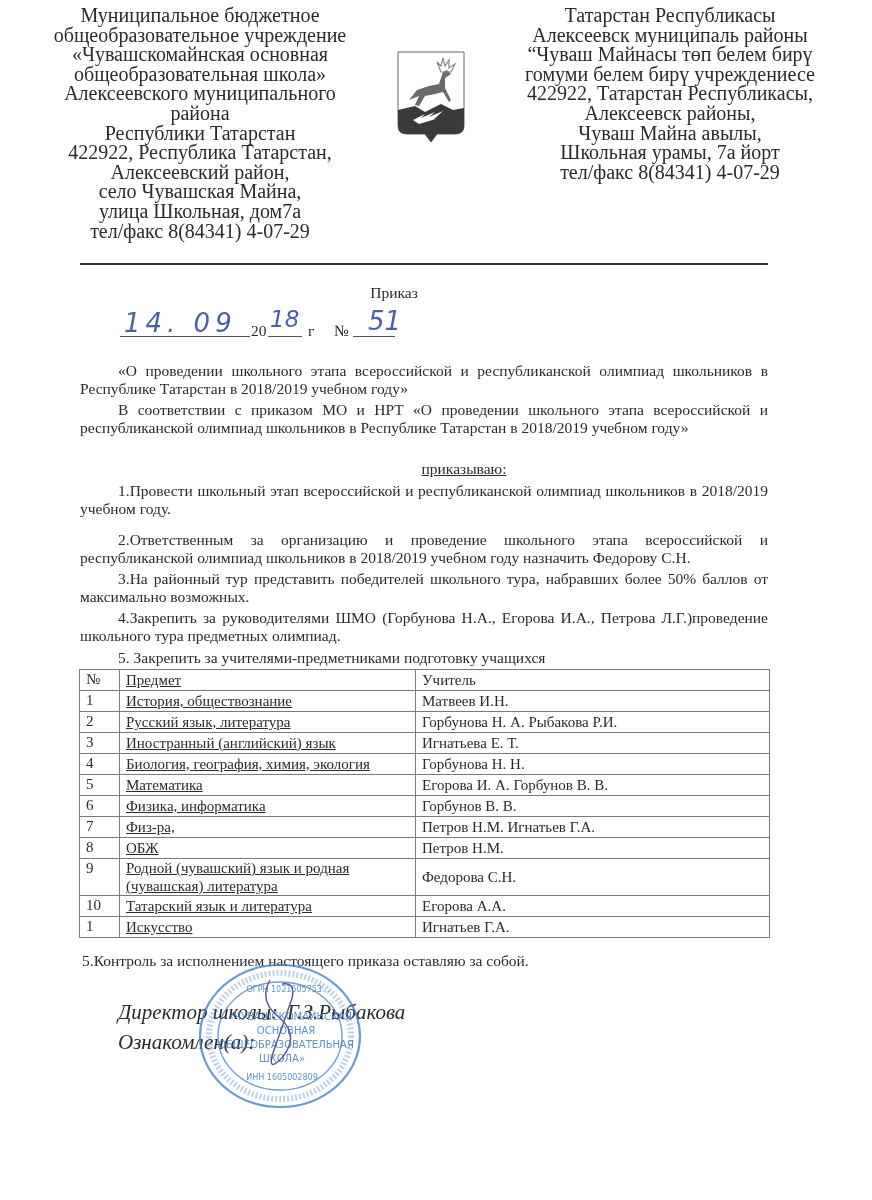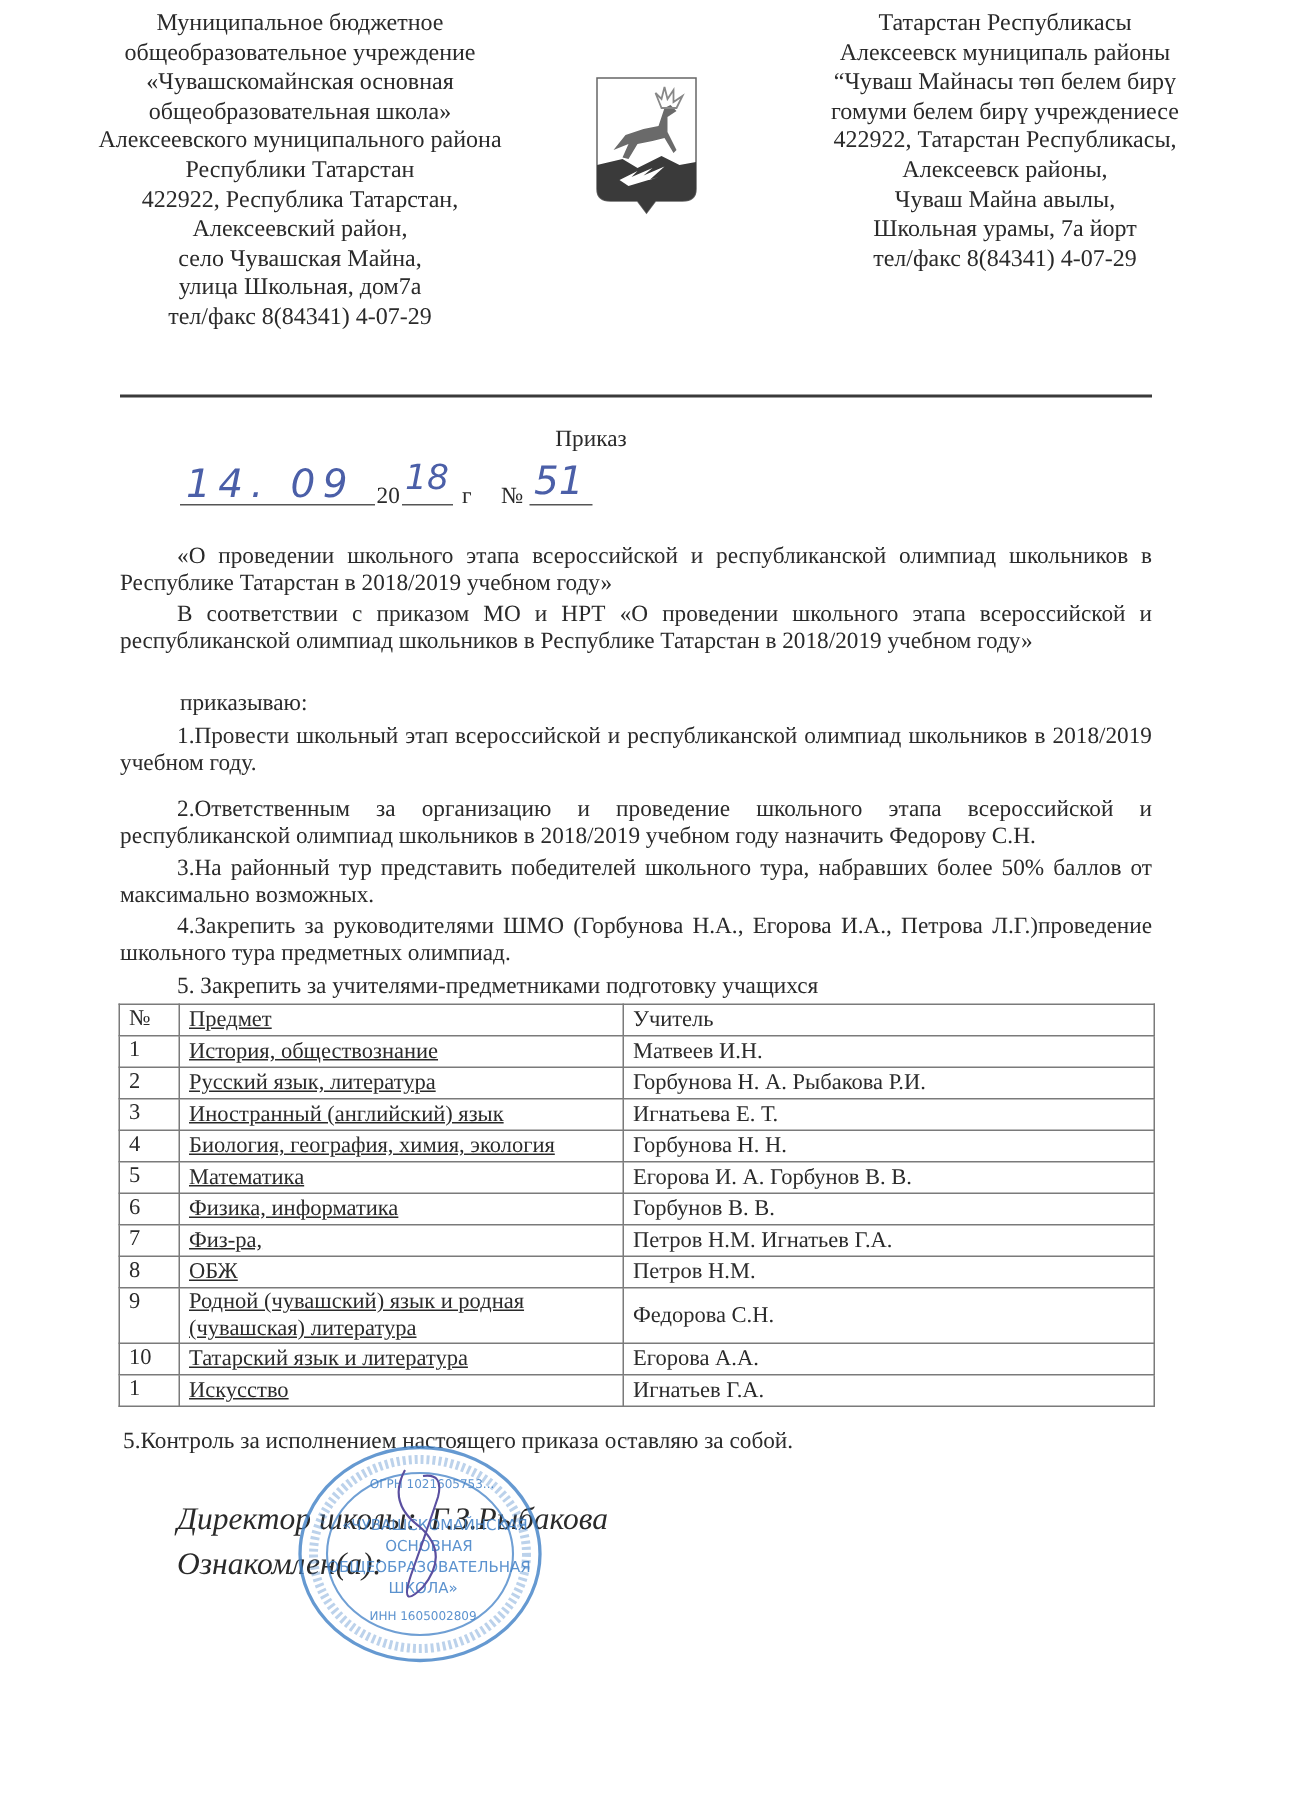--- a/index.html
+++ b/index.html
@@ -1,33 +1,33 @@
 <!DOCTYPE html>
 <html><head>
 <meta charset="utf-8">
 <style>
   html, body { margin: 0; padding: 0; background: #ffffff; }
   body {
     width: 872px; height: 1200px; position: relative; overflow: hidden;
     font-family: "Liberation Serif", serif; color: #2a2a2a; font-size: 15.5px;
   }
   .hdr-col {
-    position: absolute; top: 6px; text-align: center; line-height: 19.6px; font-size: 16px;
+    position: absolute; top: 6px; text-align: center; line-height: 19.6px; font-size: 20px;
   }
   .hdr-left { left: 40px; width: 320px; }
   .hdr-right { left: 505px; width: 330px; }
   .emblem { position: absolute; left: 395px; top: 50px; width: 72px; height: 96px; }
   .rule { position: absolute; left: 80px; top: 263px; width: 688px; height: 2px; background: #3a3a3a; }
   .title { position: absolute; left: 0; width: 788px; top: 284px; text-align: center; font-size: 15.5px; }
   .dateline { position: absolute; left: 110px; top: 310px; height: 40px; width: 300px; }
   .hw { font-family: "DejaVu Sans", sans-serif; font-style: italic; color: #4b5fa8; font-weight: 300; }
   .field { position: absolute; border-bottom: 1px solid #555; }
   .para { position: absolute; left: 80px; width: 688px; line-height: 18px; text-align: justify; }
   .ind { text-indent: 38px; }
-  .center { text-align: left; }
+  .center { text-align: center; text-decoration: underline; }
   table.subj {
     position: absolute; left: 79px; top: 669px; width: 691px; border-collapse: collapse; font-size: 15px;
   }
   table.subj td { border: 1px solid #7a7a7a; padding: 0 6px; height: 20px; line-height: 18px; vertical-align: middle; }
   table.subj td.num { width: 27px; vertical-align: top; }
   table.subj td.sub { width: 283px; text-decoration: underline; }
   .stamp { position: absolute; left: 196px; top: 962px; width: 168px; height: 148px; }
   .sig { position: absolute; left: 118px; font-size: 21px; font-style: italic; }
 </style>
 </head>
@@ -75,21 +75,21 @@
 
 <div class="dateline">
   <div class="field" style="left:10px; top:26px; width:130px;"></div>
   <span class="hw" style="position:absolute; left:14px; top:-2px; font-size:26px; letter-spacing:5px;">14. 09</span>
   <span style="position:absolute; left:141px; top:12px;">20</span>
   <div class="field" style="left:158px; top:26px; width:34px;"></div>
   <span class="hw" style="position:absolute; left:160px; top:-4px; font-size:23px;">18</span>
   <span style="position:absolute; left:198px; top:12px;">г</span>
   <span style="position:absolute; left:224px; top:12px;">№</span>
   <div class="field" style="left:243px; top:26px; width:42px;"></div>
-  <span class="hw" style="position:absolute; left:246px; top:-4px; font-size:26px;">51</span>
+  <span class="hw" style="position:absolute; left:258px; top:-4px; font-size:26px;">51</span>
 </div>
 
 <div class="para ind" style="top:362px;">«О проведении школьного этапа всероссийской и республиканской  олимпиад школьников в Республике Татарстан в 2018/2019 учебном году»</div>
 <div class="para ind" style="top:401px;">В соответствии с приказом МО и НРТ «О проведении школьного этапа всероссийской и республиканской  олимпиад школьников в Республике Татарстан в 2018/2019 учебном году»</div>
 <div class="para center" style="top:460px; left:120px;">приказываю:</div>
 
 <div class="para ind" style="top:482px;">1.Провести школьный этап всероссийской и республиканской олимпиад школьников в 2018/2019 учебном году.</div>
 <div class="para ind" style="top:531px;">2.Ответственным за организацию и проведение школьного этапа всероссийской и республиканской олимпиад школьников в 2018/2019 учебном году назначить Федорову С.Н.</div>
 <div class="para ind" style="top:570px;">3.На районный тур представить победителей школьного тура, набравших более 50% баллов от максимально возможных.</div>
 <div class="para ind" style="top:609px;">4.Закрепить за руководителями ШМО (Горбунова Н.А., Егорова И.А., Петрова Л.Г.)проведение школьного тура предметных олимпиад.</div>

